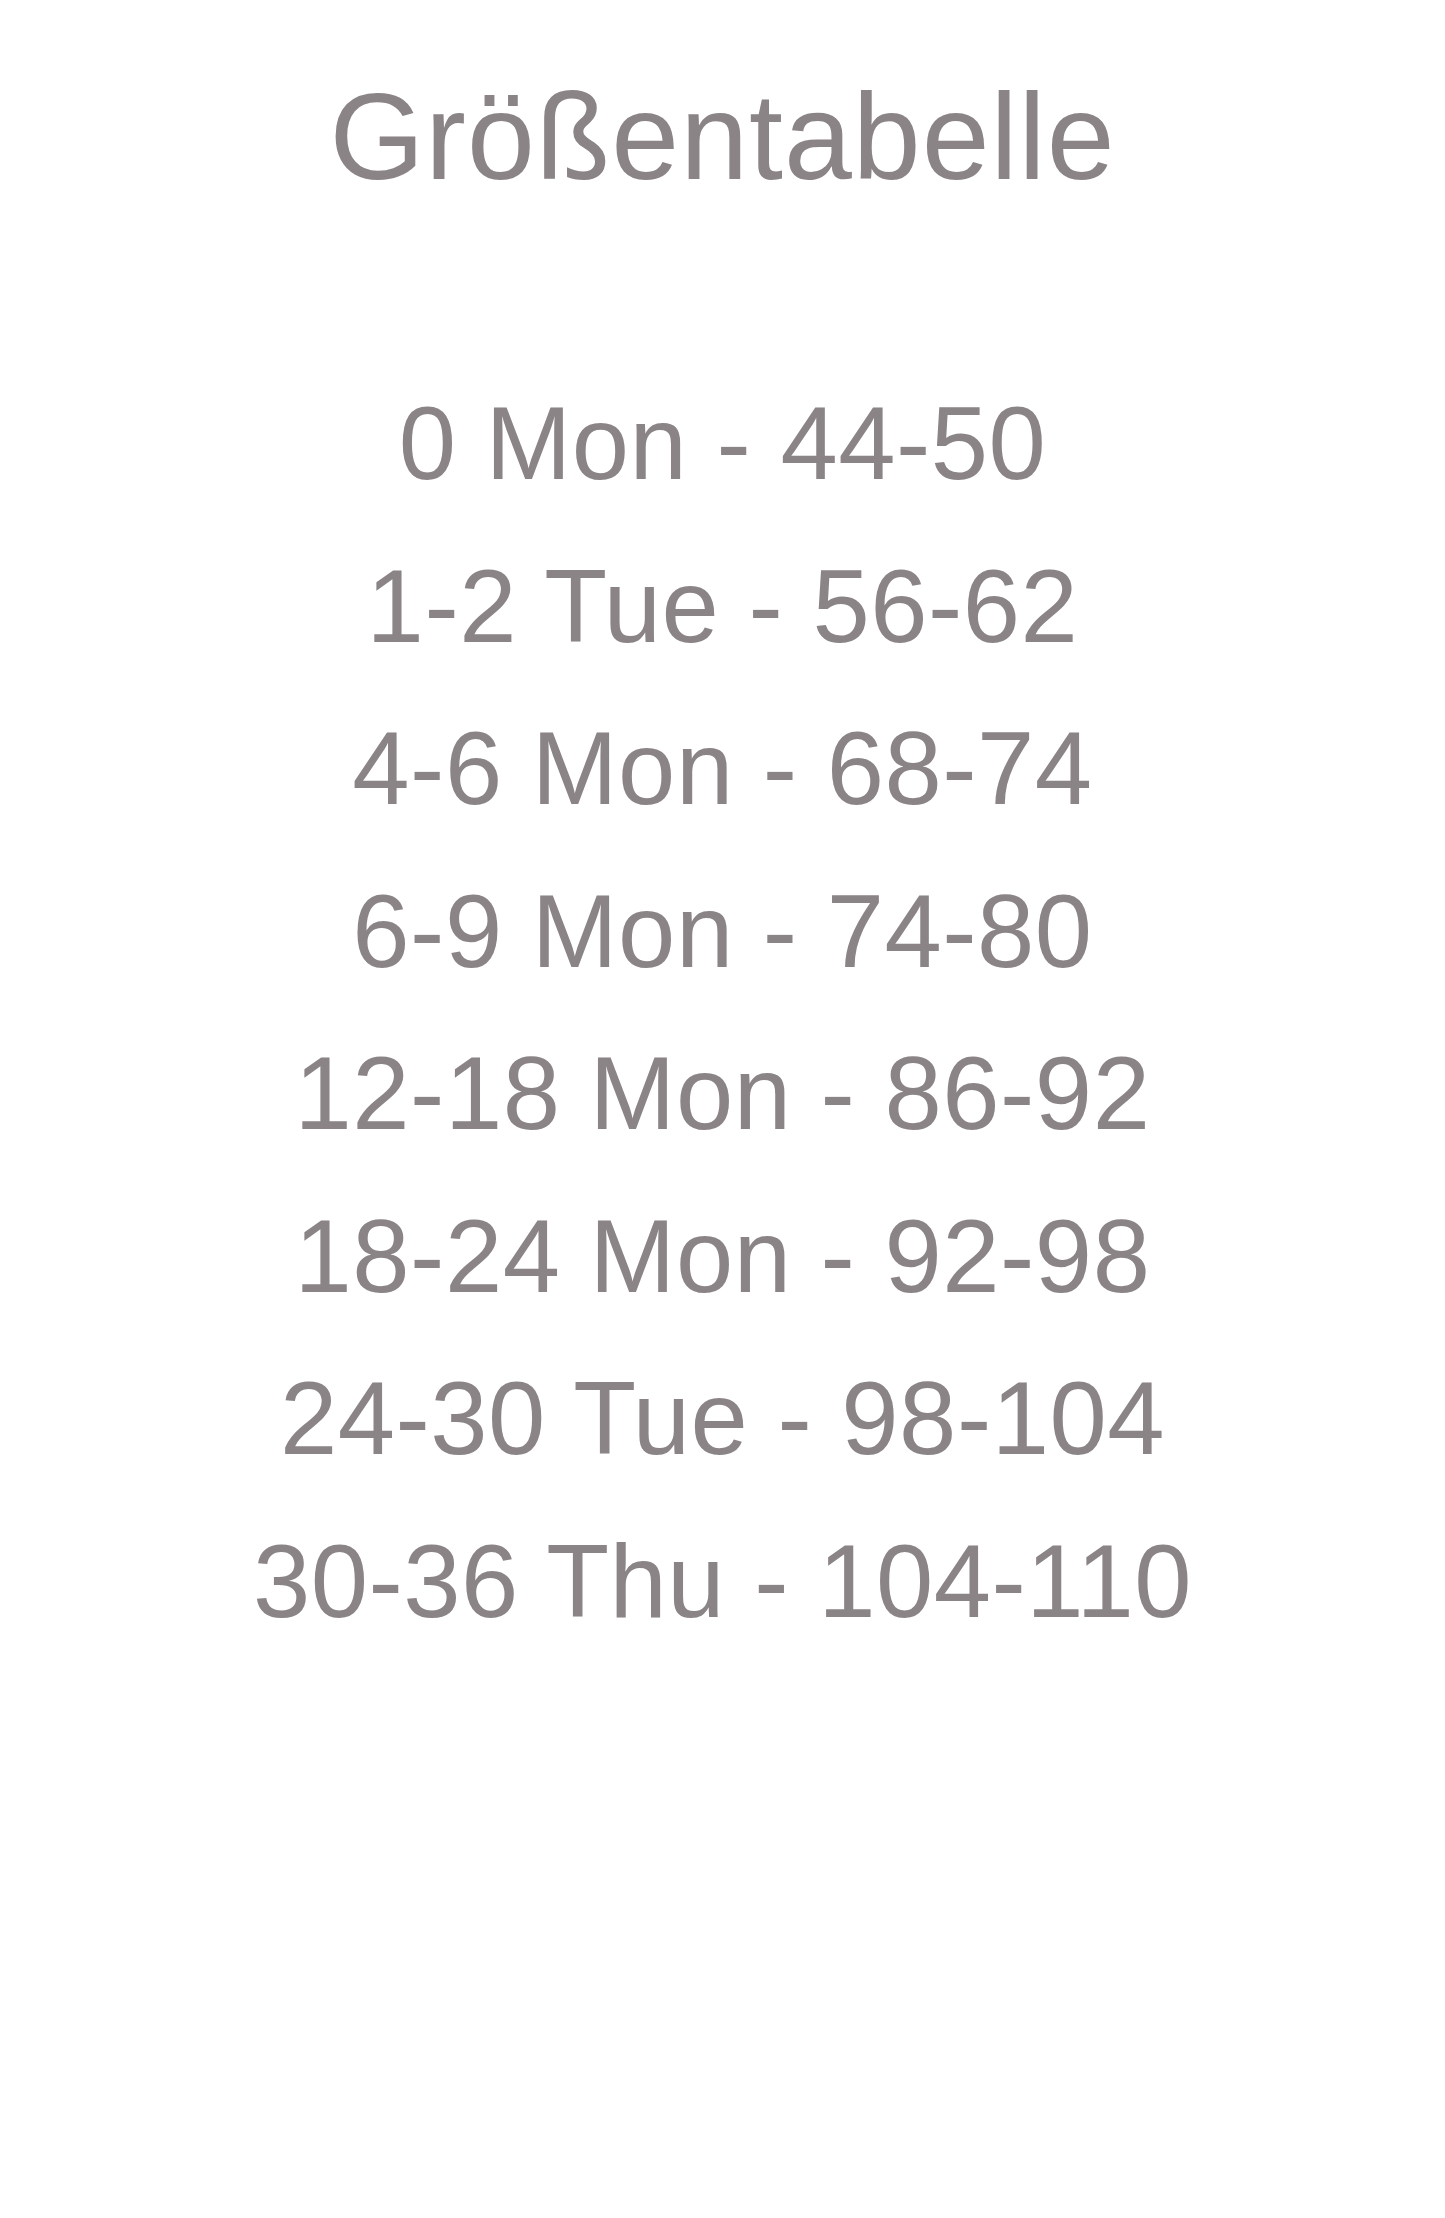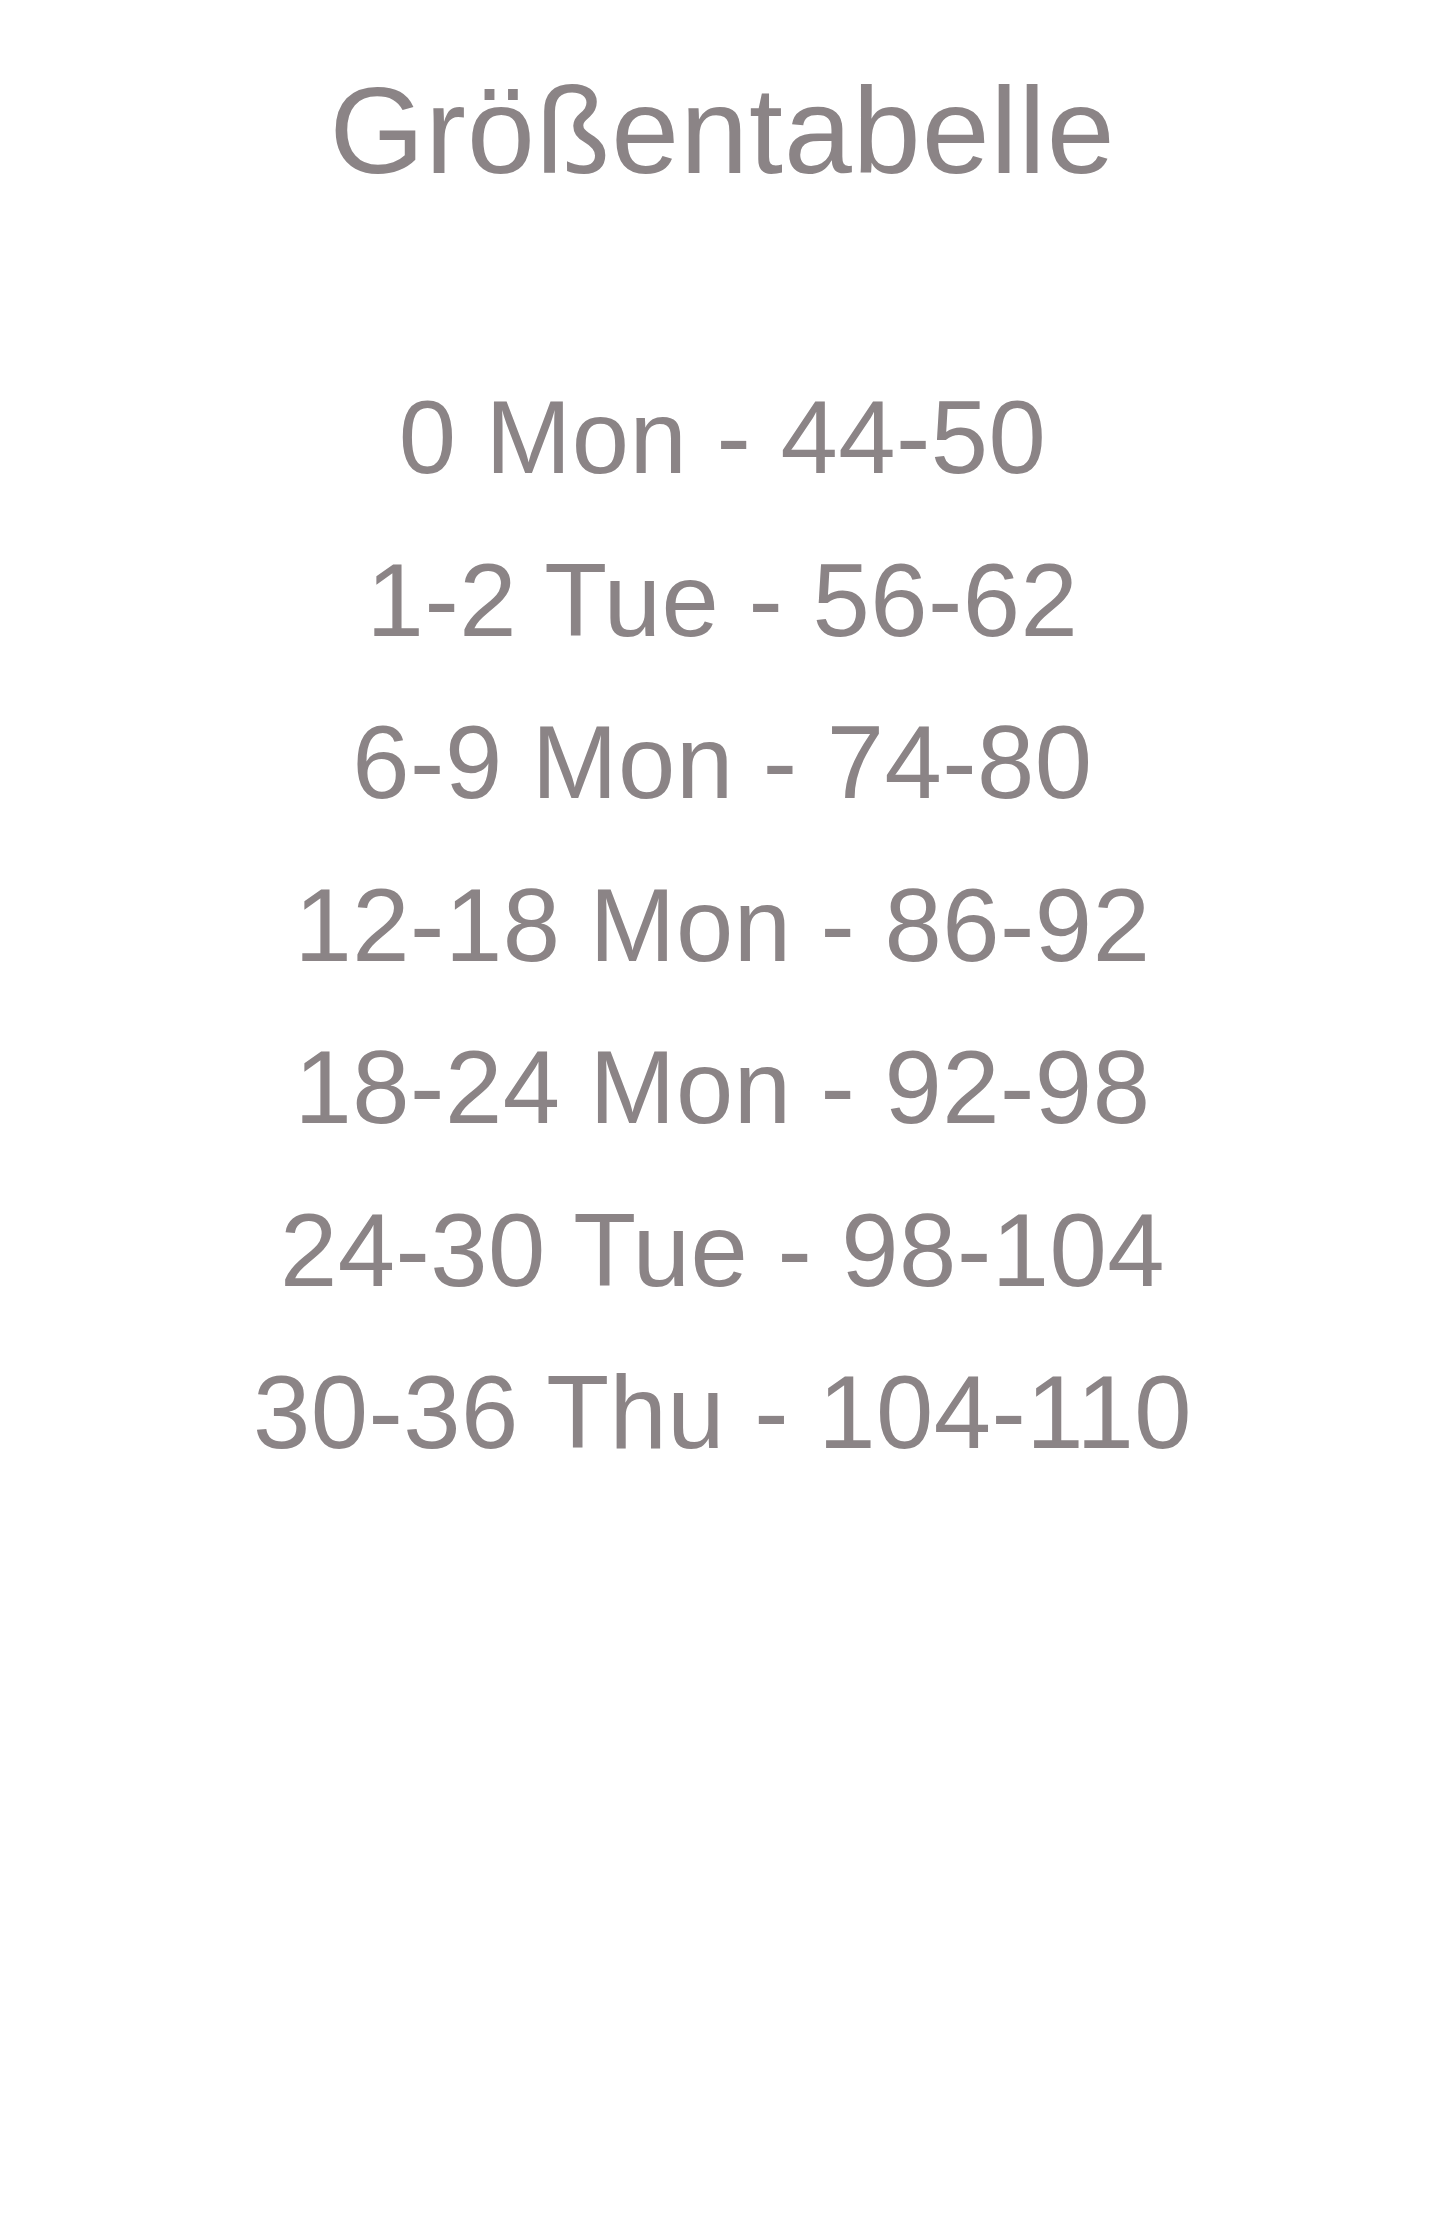--- a/index.html
+++ b/index.html
@@ -12,22 +12,22 @@
       width: 1445px;
       height: 2218px;
       background: #ffffff;
       overflow: hidden;
       text-align: center;
       color: #8b8486;
       font-family: "Liberation Sans", sans-serif;
       font-weight: 400;
     }
     .title {
-      margin: 12px;
-      padding-top: 42px;
+      margin: 0;
+      padding-top: 60px;
       font-size: 122px;
       line-height: 155px;
       font-weight: 400;
       letter-spacing: 1px;
       white-space: nowrap;
     }
     .rows {
       margin-top: 148px;
       text-align: center;
     }
@@ -41,19 +41,20 @@
   </style>
 </head>
 <body>
 
 <div class="page">
   <h1 class="title">Größentabelle</h1>
 
   <div class="rows">
     <div class="row">0 Mon - 44-50</div>
     <div class="row">1-2 Tue - 56-62</div>
+    <div class="row">4-6 Mon - 68-74</div>
     <div class="row">6-9 Mon - 74-80</div>
     <div class="row">12-18 Mon - 86-92</div>
     <div class="row">18-24 Mon - 92-98</div>
     <div class="row">24-30 Tue - 98-104</div>
     <div class="row">30-36 Thu - 104-110</div>
   </div>
 </div>
 
 </body></html>

